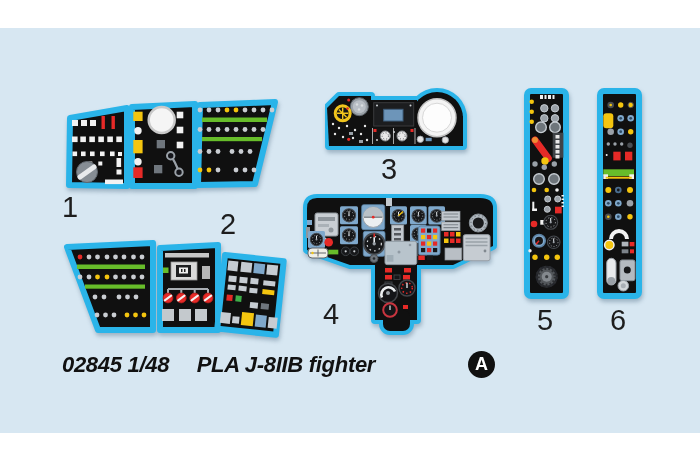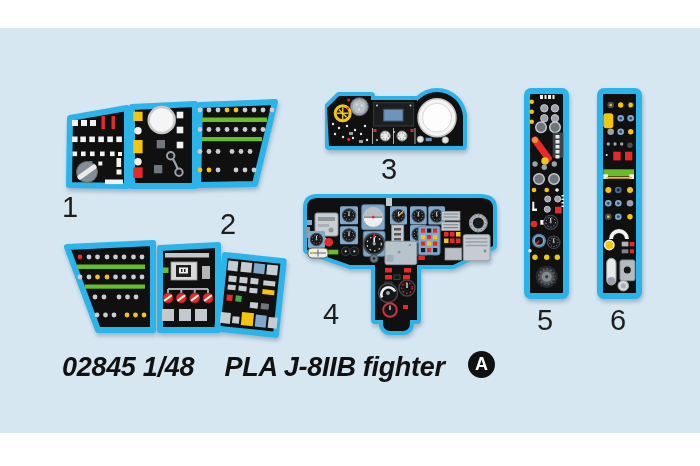--- a/index.html
+++ b/index.html
@@ -12,21 +12,21 @@
   #band{position:absolute;left:0;top:28px;width:700px;height:405px;background:var(--band);}
   .part{position:absolute;filter:drop-shadow(1px 3px 2px rgba(70,100,125,.4));}
   .pnl{fill:var(--panel);stroke:var(--cyan);stroke-width:6;stroke-linejoin:round;}
   .u1{fill:var(--panel);stroke:var(--cyan);stroke-width:8;stroke-linejoin:round;}
   .u2{fill:var(--panel);}
   .gy{fill:#c9cdd2}.yl{fill:var(--yellow)}.rd{fill:var(--red)}.gn{fill:var(--green)}
   .wh{fill:#f2f2f2}.st{fill:var(--steel)}.lg{fill:#c6ccd2}
   .dgr{fill:#6f767d}.dk{fill:#17181a}
   .num{position:absolute;transform:translateX(-50%);color:#1d1d1d;font-size:29px;line-height:1;}
   #footer{position:absolute;left:62px;top:352px;color:#111;font-weight:bold;font-style:italic;
-          font-size:27px;letter-spacing:-.3px;white-space:nowrap;}
+          font-size:22px;letter-spacing:-.3px;white-space:nowrap;}
   #footer .gap{display:inline-block;width:16px;}
   #badge{position:absolute;left:468px;top:351px;width:27px;height:27px;border-radius:50%;
          background:#111;color:#fff;font-weight:bold;font-style:normal;font-size:18px;
          line-height:27px;text-align:center;font-family:"Liberation Sans",sans-serif;}
 </style>
 </head>
 <body>
 
 <svg width="0" height="0" style="position:absolute">
     <defs>

